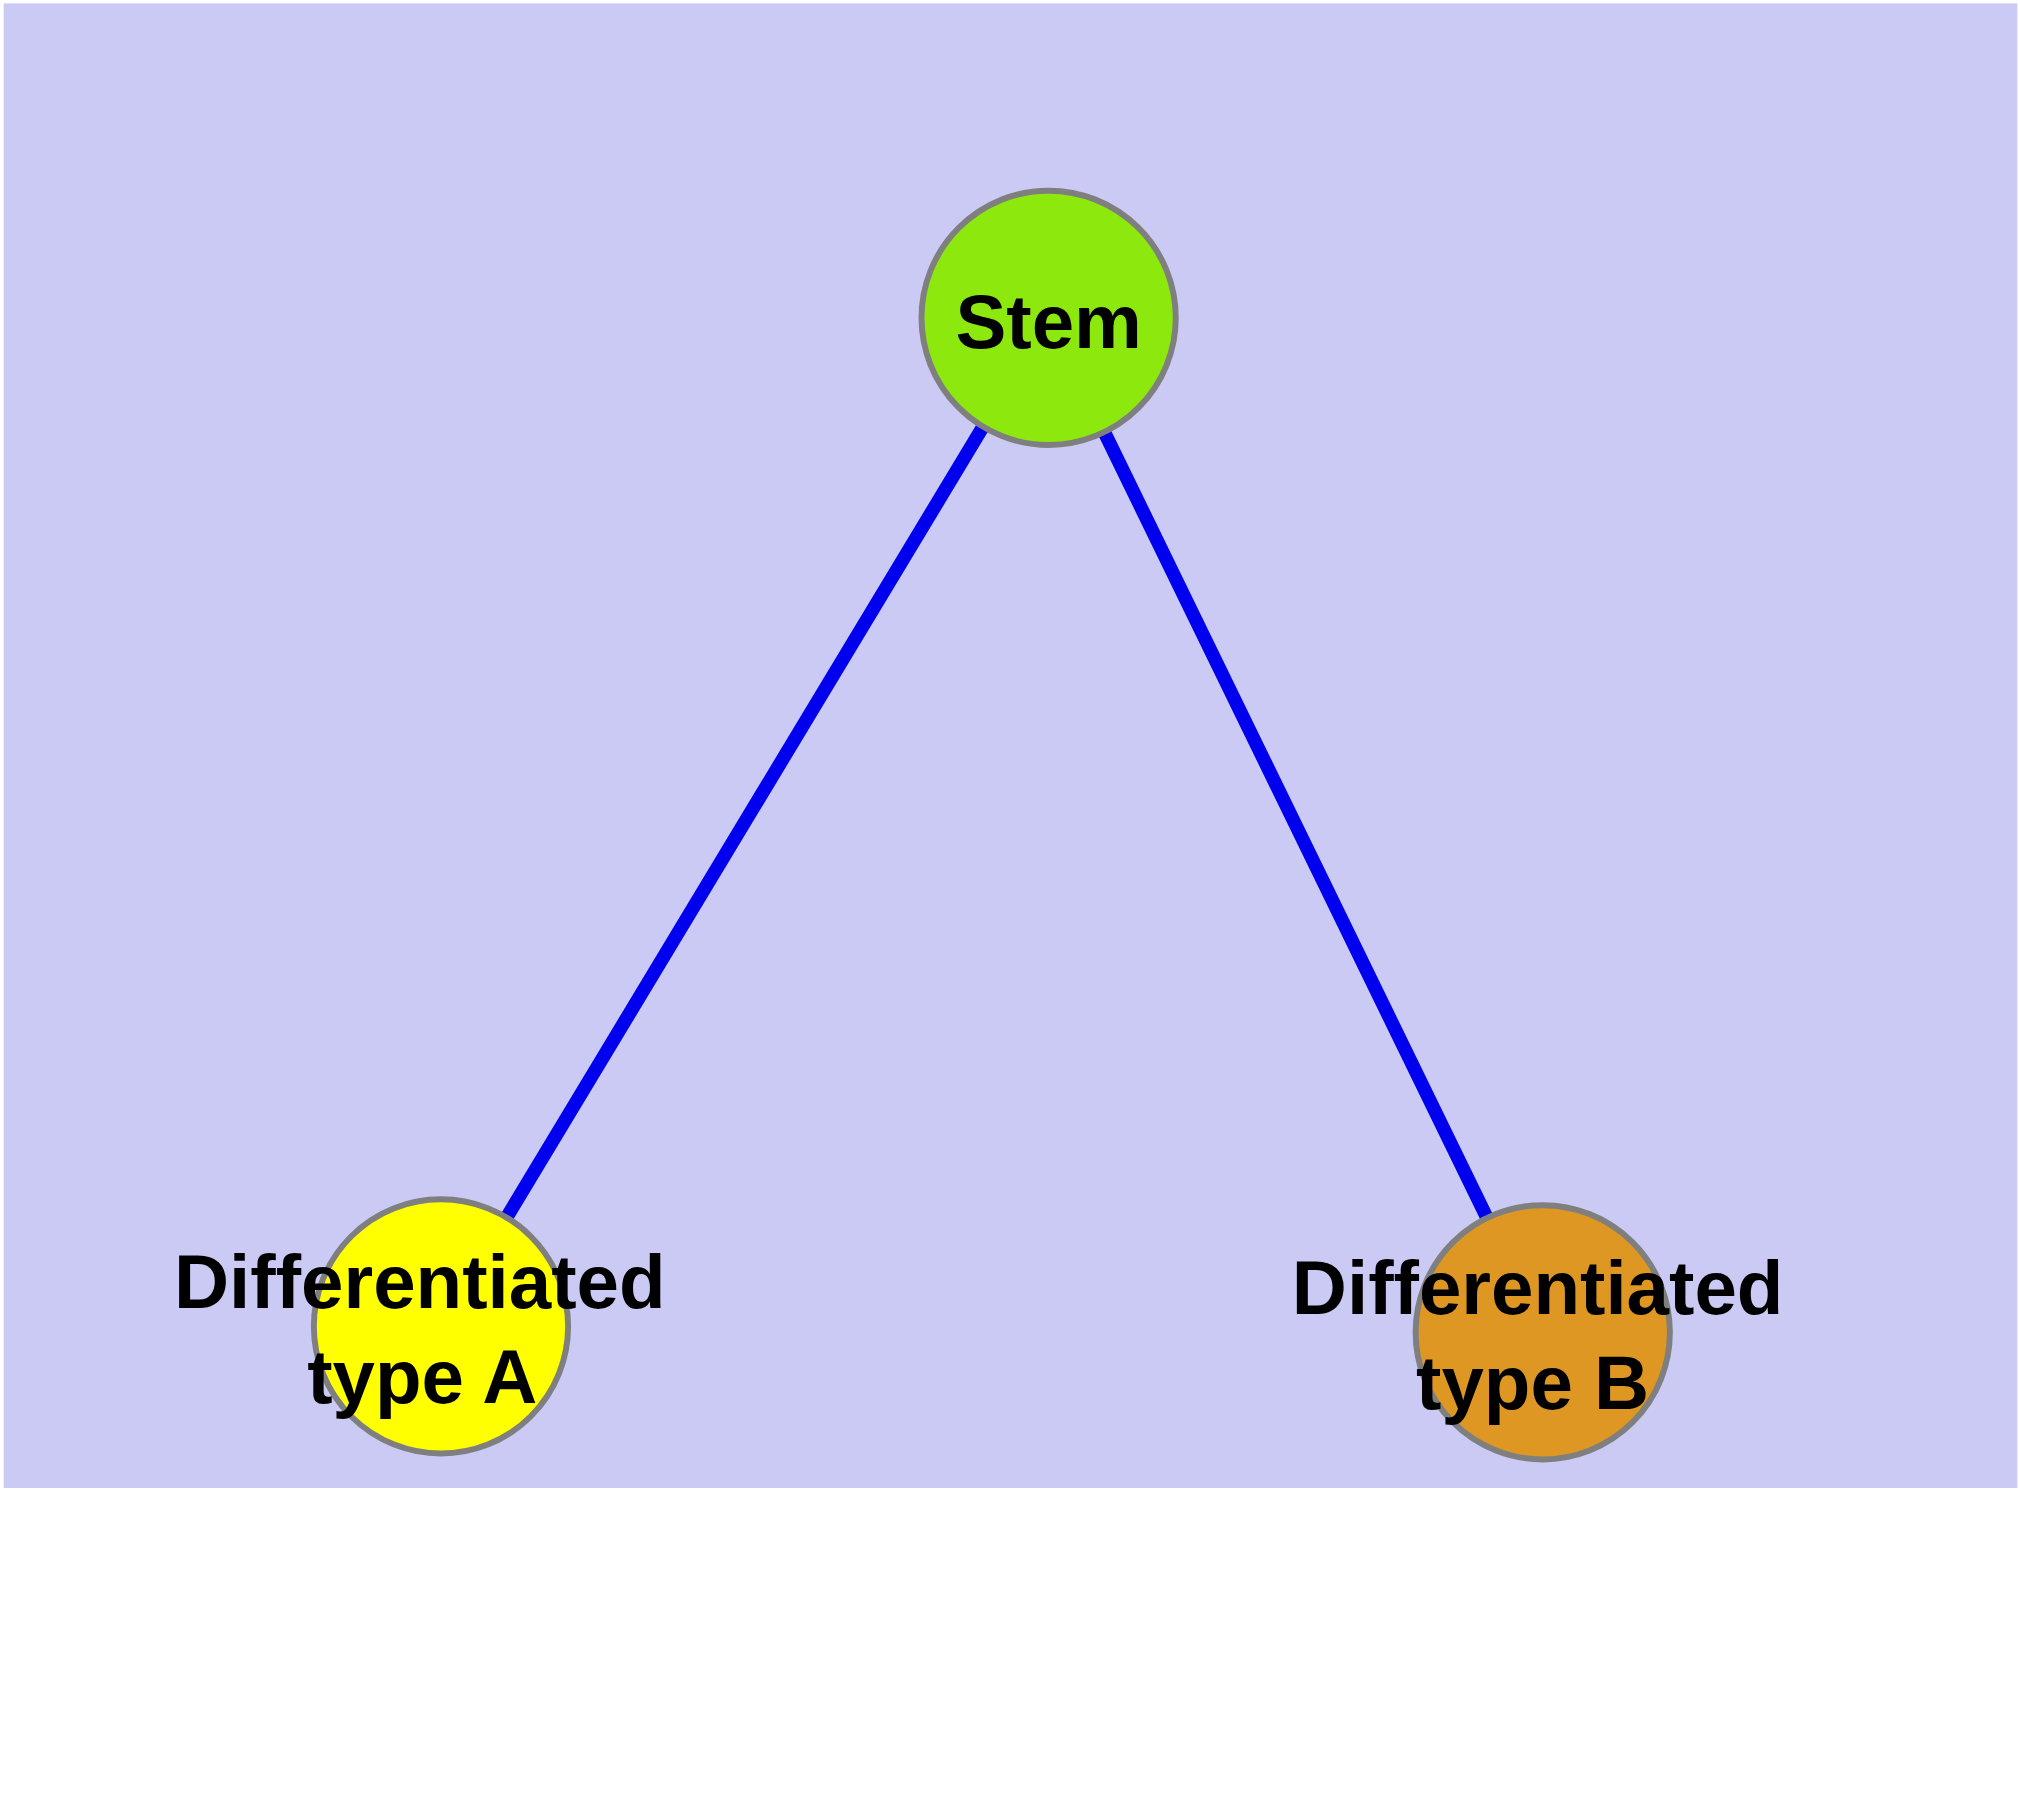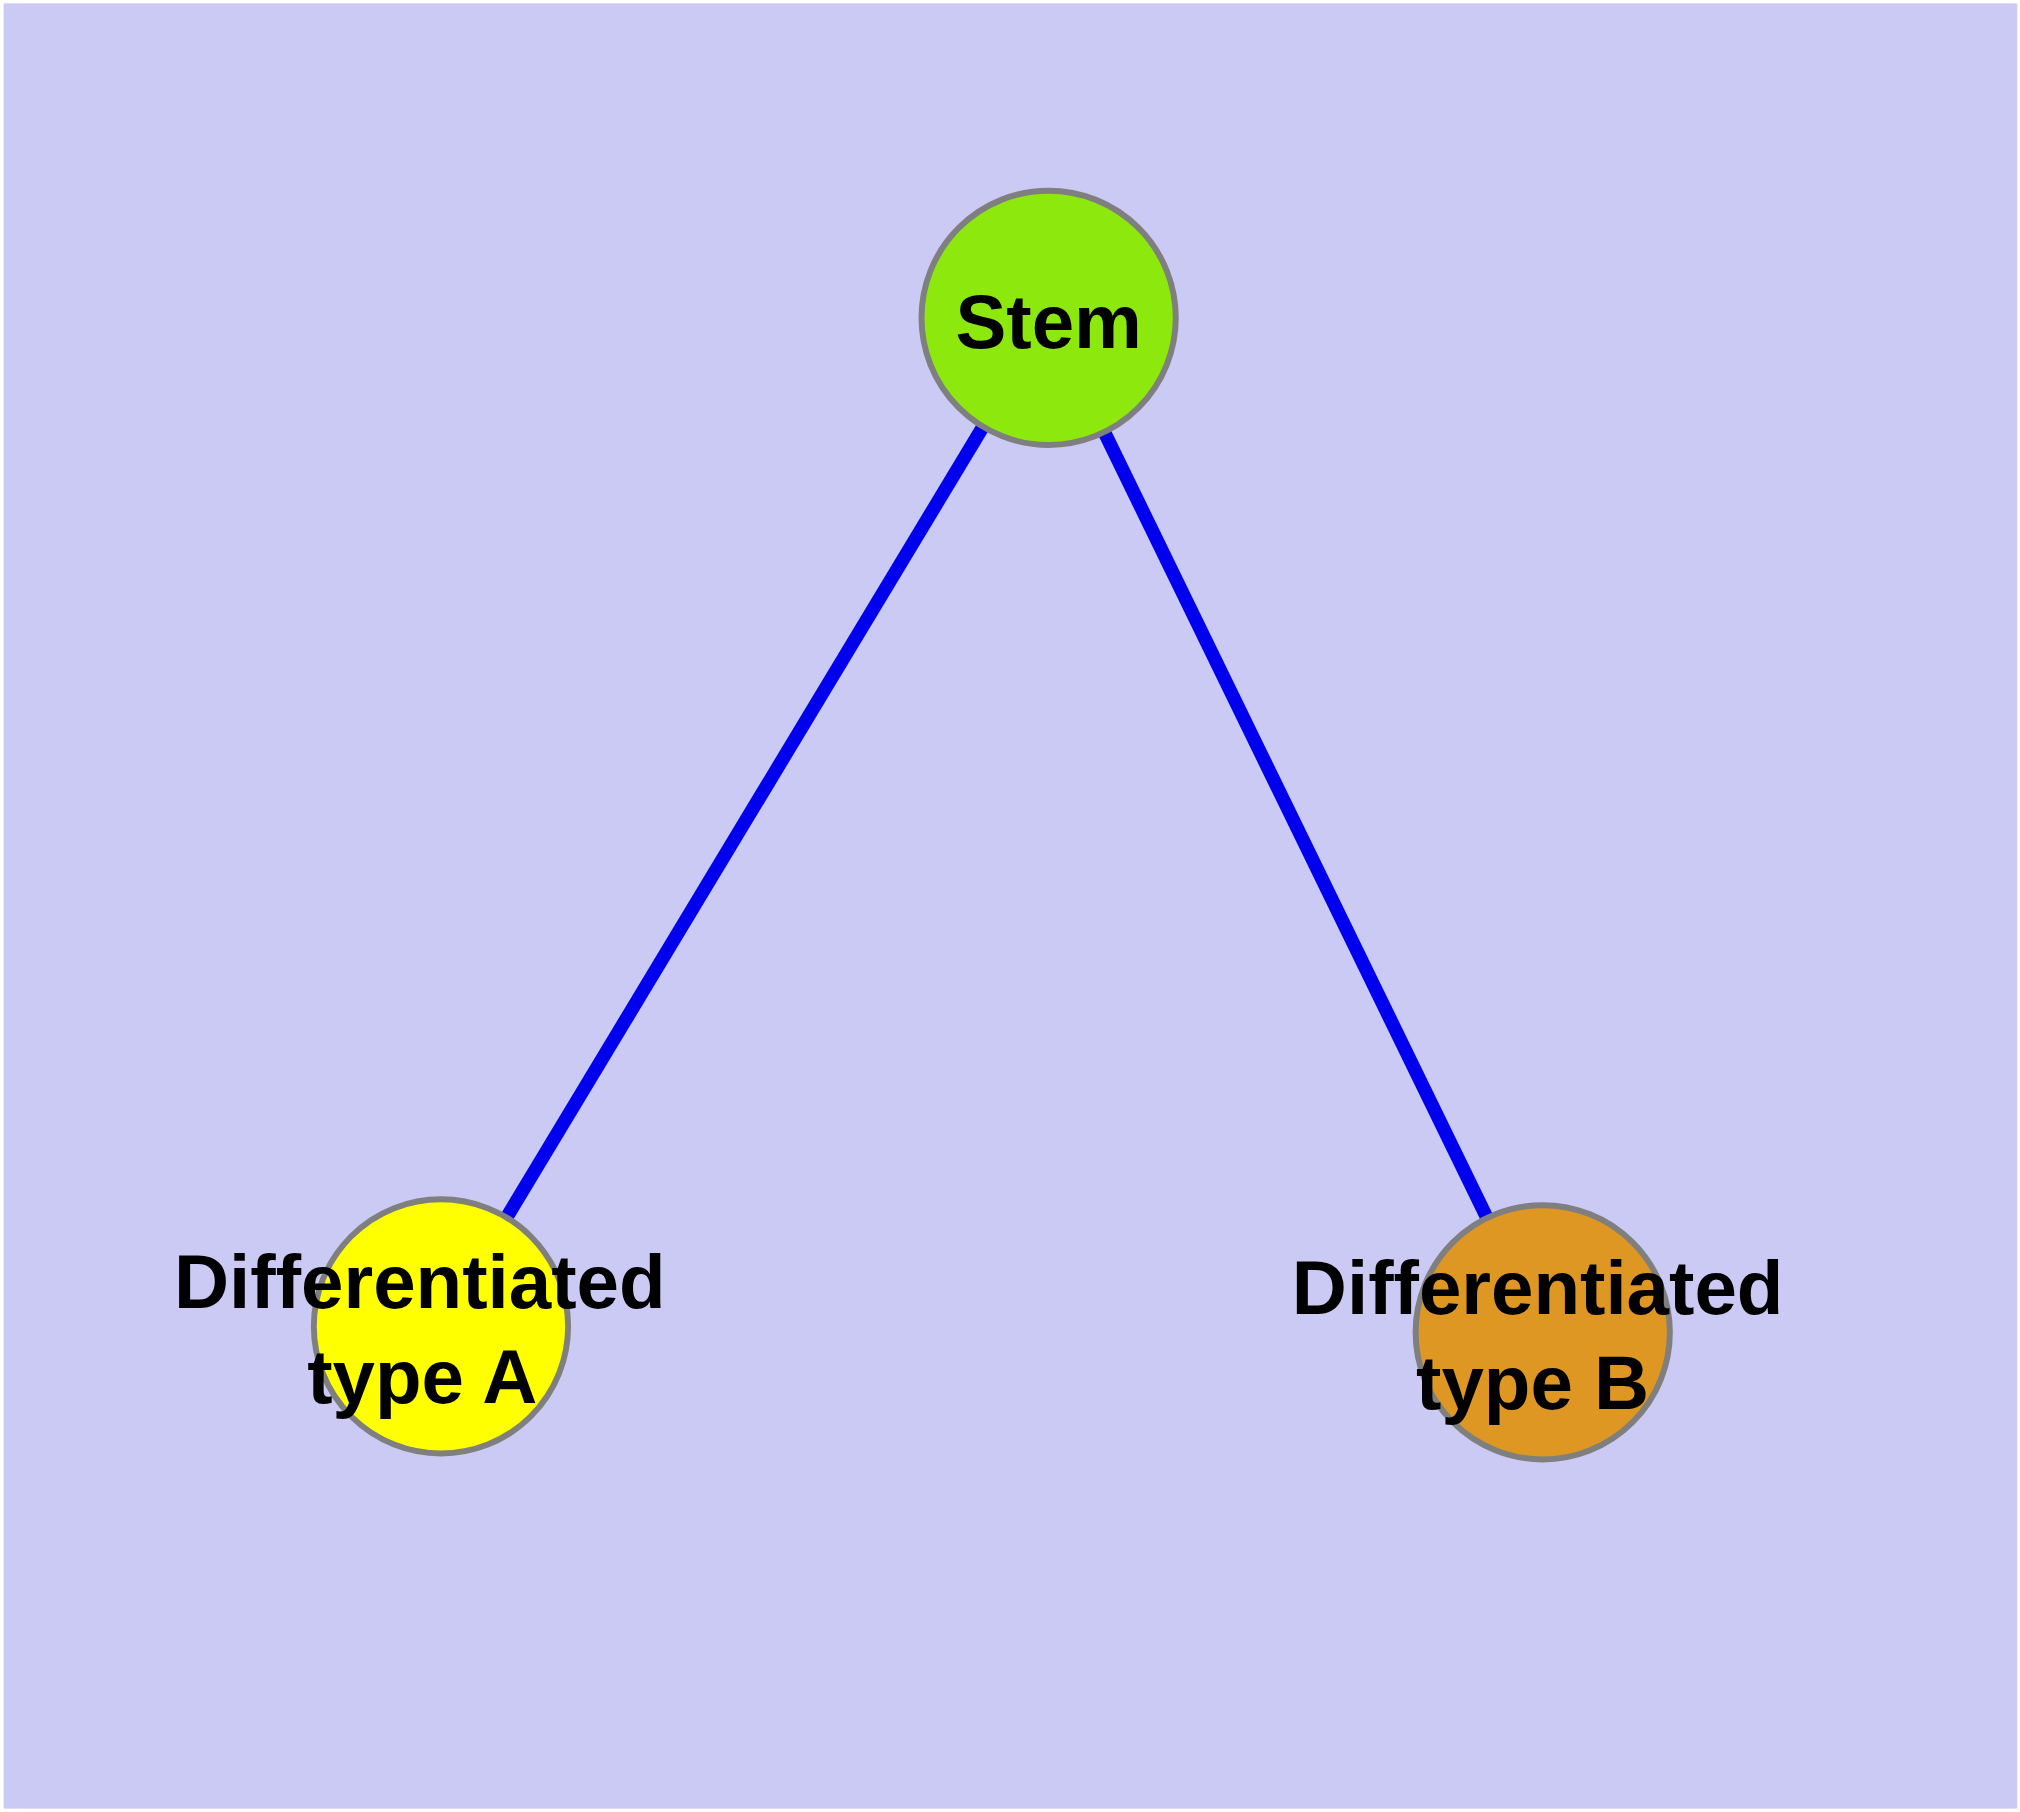--- a/index.html
+++ b/index.html
@@ -3,21 +3,21 @@
 <meta charset="utf-8">
 <style>
   html, body {
     margin: 0;
     padding: 0;
     background: #ffffff;
   }
   .stage {
     position: relative;
     width: 2021px;
-    height: 1812px;
+    height: 1488px;
     overflow: hidden;
   }
   svg.diagram {
     display: block;
     width: 2021px;
     height: 1812px;
   }
   .edge {
     stroke-width: 16px;
     stroke-linecap: butt;

